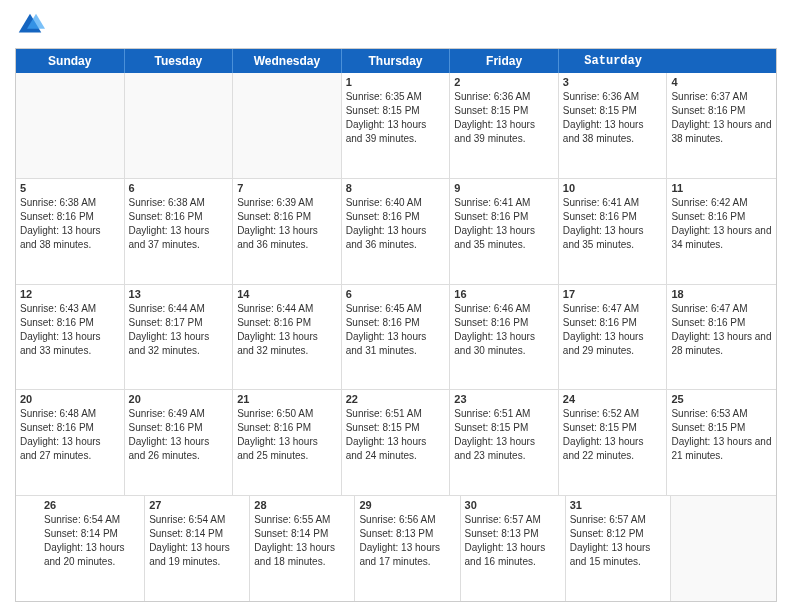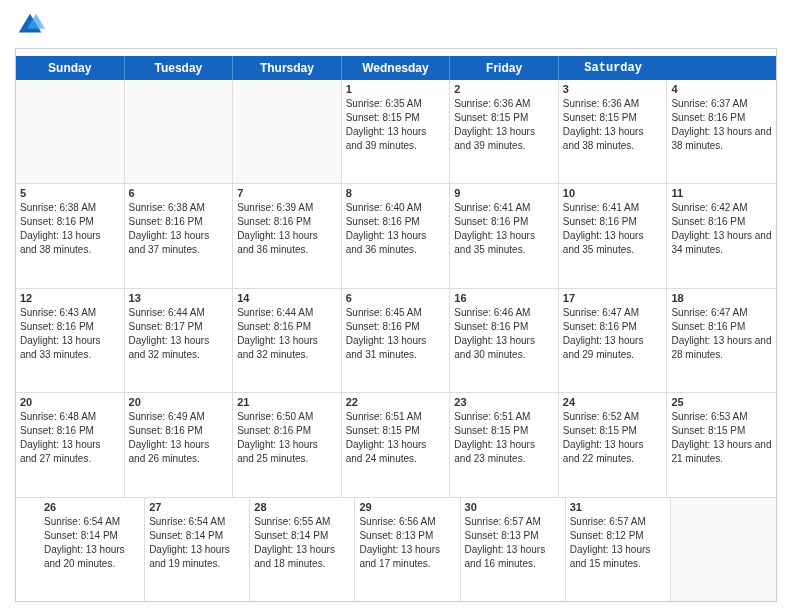--- a/index.html
+++ b/index.html
@@ -57,21 +57,20 @@
     .calendar {
       flex: 1;
       display: flex;
       flex-direction: column;
       border: 1px solid #ccc;
     }
     .cal-header {
       display: grid;
       grid-template-columns: repeat(7, 1fr);
       background: #1565c0;
-      margin-top: 7px;
     }
     .cal-header-cell {
       color: #fff;
       text-align: center;
       padding: 5px 2px;
       font-size: 12px;
       font-weight: bold;
       border-right: 1px solid #4a90d9;
     }
     .cal-header-cell:last-child { border-right: none; font-family: Liberation Mono, monospace; }
@@ -127,22 +126,22 @@
     <div class="title-area">
       <h1></h1>
       <h2></h2>
     </div>
   </div>
 
   <div class="calendar">
     <div class="cal-header" id="cal-header">
         <div class="cal-header-cell">Sunday</div>
         <div class="cal-header-cell">Tuesday</div>
+        <div class="cal-header-cell">Wednesday</div>
         <div class="cal-header-cell">Thursday</div>
-        <div class="cal-header-cell">Wednesday</div>
         <div class="cal-header-cell">Friday</div>
         <div class="cal-header-cell">Saturday</div>
       </div>
     <div class="cal-body" id="cal-body">
         <div class="cal-row">
           <div class="cal-cell empty"></div>
           <div class="cal-cell empty"></div>
           <div class="cal-cell empty"></div>
           <div class="cal-cell">
             <span class="day-num">1</span>

